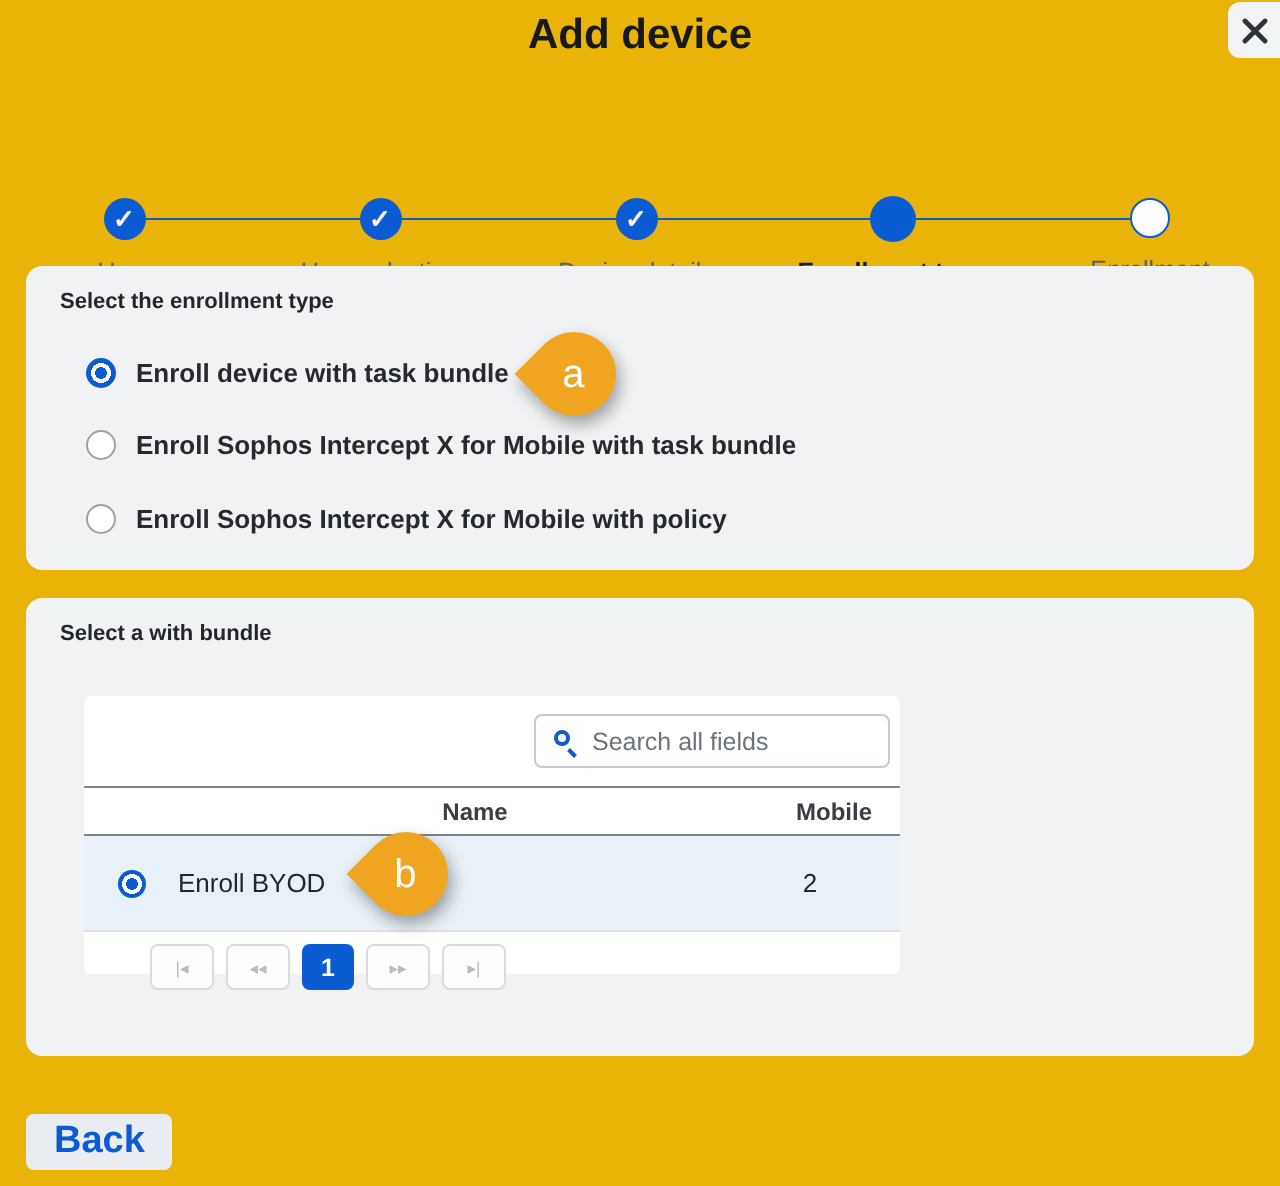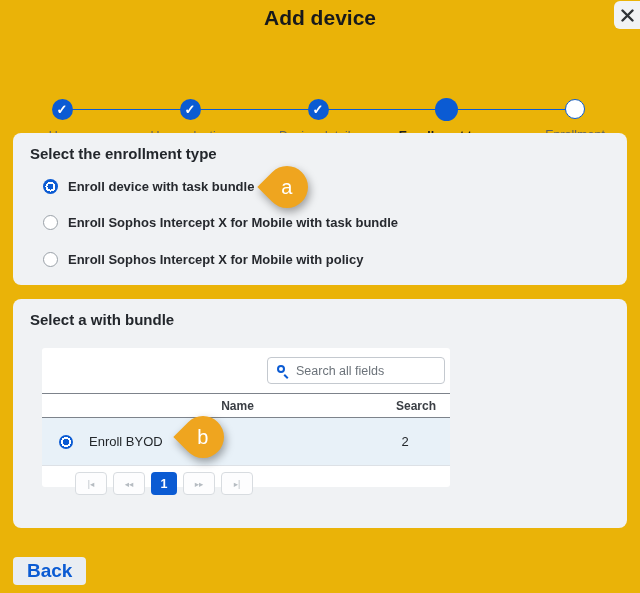--- a/index.html
+++ b/index.html
@@ -25,21 +25,21 @@
   .step.current .circ { width:23px; height:23px; background:#0b5bd3; margin-top:-1px; }
   .step.todo .circ { width:20px; height:20px; background:#fff; border:1.5px solid #0b5bd3; }
   .step .lbl { margin-top:9px; font-size:12.5px; color:#5c6166; }
   .step.current .lbl { color:#1b1e21; font-weight:bold; margin-top:8px; }
   .s1{left:-3px}.s2{left:125px}.s3{left:253px}.s4{left:381px}.s5{left:510px}
 
   
   .panel { position:absolute; left:13px; width:614px; background:#f0f2f4; border-radius:8px; }
   .panel-1 { top:133px; height:152px; }
   .panel-2 { top:299px; height:229px; }
-  .panel-heading { position:absolute; top:12px; left:17px; font-size:15px;
+  .panel-heading { position:absolute; top:12px; left:17px; font-size:11px;
     font-weight:bold; color:#23272c; }
 
   
   .opt { position:absolute; left:30px; display:flex; align-items:center; gap:10px; cursor:pointer; }
   .o1{top:46px}.o2{top:82px}.o3{top:119px}
   .radio { width:15px; height:15px; border-radius:50%; background:#fff;
     border:1.5px solid #9aa1a8; flex:0 0 auto; }
   .radio.on { border:none;
     background:radial-gradient(circle at center, #0b5bd3 0 3px, #fff 3px 5px, #0b5bd3 5px 8px); }
   .opt .olbl { font-size:13px; font-weight:bold; color:#26292e; }
@@ -166,21 +166,21 @@
       <div class="search-row">
         <div class="search-box">
           <span class="mag"></span>
           <input type="text" placeholder="Search all fields" style="">
         </div>
       </div>
 
       <div class="thead">
         <div class="col-radio"></div>
         <div class="col-name hdr-name">Name</div>
-        <div class="col-version hdr-version">Search</div>
+        <div class="col-version hdr-version">Mobile</div>
       </div>
 
       <div class="trow">
         <div class="col-radio">
             <span class="radio on"></span>
           </div>
         <div class="col-name cell-name">Enroll BYOD</div>
         <div class="col-version cell-version">2</div>
       </div>
 

